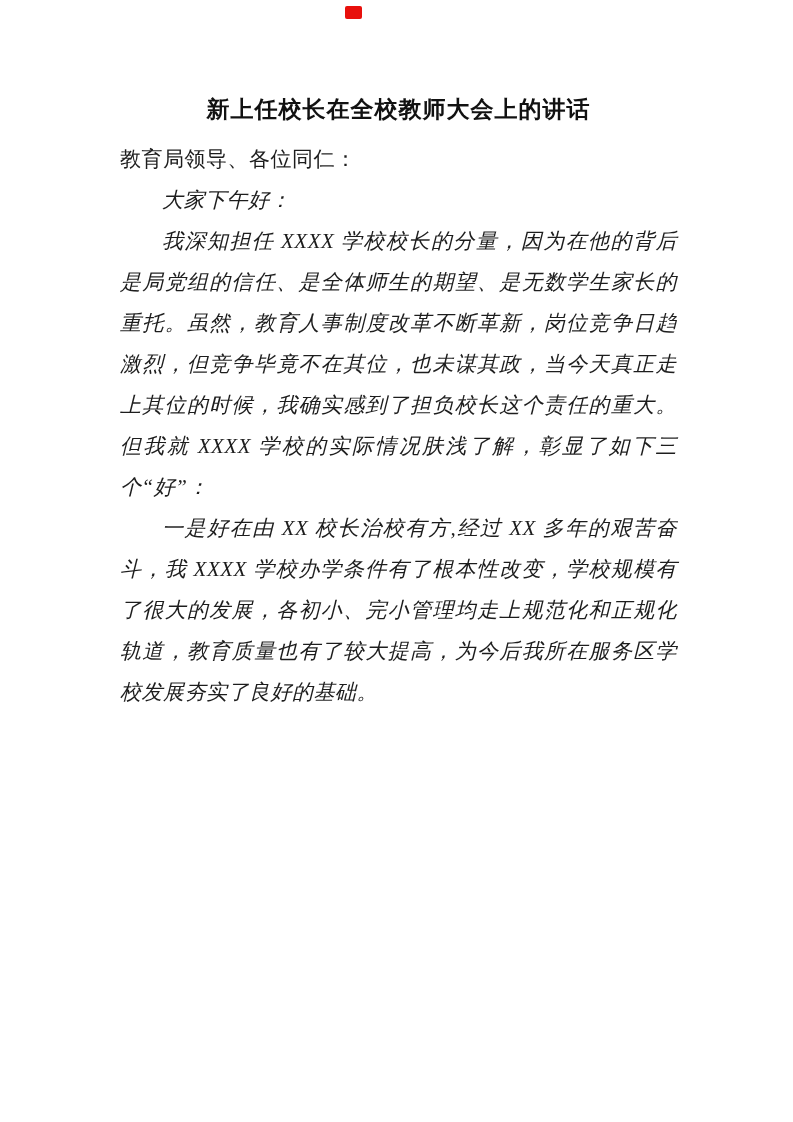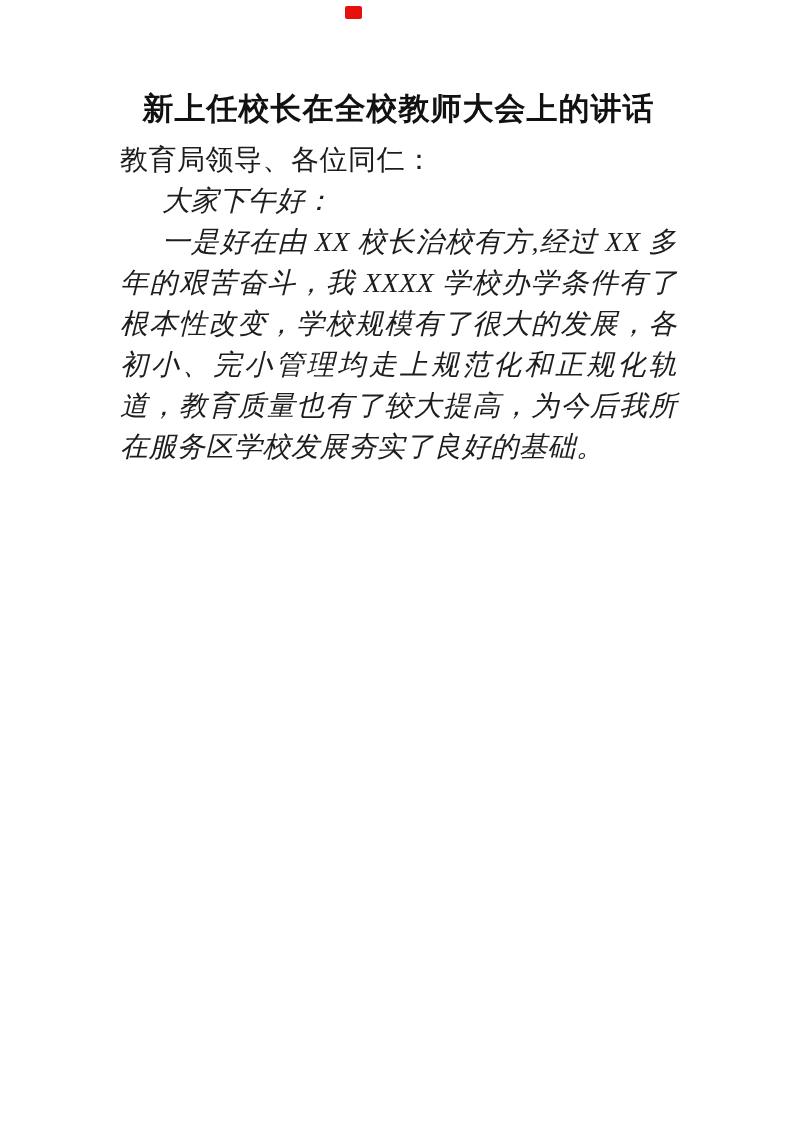--- a/index.html
+++ b/index.html
@@ -26,30 +26,30 @@
   }
   .content {
     position: absolute;
     left: 120px;
     top: 92px;
     width: 557px;
   }
   .doc-title {
     margin: 0 0 13px 0;
     font-family: "Liberation Sans", "DejaVu Sans", sans-serif;
-    font-size: 31px;
+    font-size: 23px;
     font-weight: 700;
     line-height: 34px;
     letter-spacing: 1px;
     text-align: center;
     color: #111111;
   }
   .para {
     margin: 0;
-    font-size: 28px;
+    font-size: 21px;
     line-height: 41px;
     letter-spacing: 0.5px;
     text-align: justify;
     color: #1d1d1d;
     word-break: break-all;
   }
   .para.indent {
     text-indent: 42px;
     font-style: italic;
   }
@@ -64,17 +64,18 @@
   <div class="content">
 
     <h1 class="doc-title">新上任校长在全校教师大会上的讲话</h1>
 
     <p class="para">教育局领导、各位同仁：</p>
 
     <p class="para indent">大家下午好：</p>
 
 
 
+    <p class="para indent">我深知担任 XXXX 学校校长的分量，因为在他的背后是局党组的信任、是全体师生的期望、是无数学生家长的重托。虽然，教育人事制度改革不断革新，岗位竞争日趋激烈，但竞争毕竟不在其位，也未谋其政，当今天真正走上其位的时候，我确实感到了担负校长这个责任的重大。但我就 XXXX 学校的实际情况肤浅了解，彰显了如下三个“好”：</p>
 
     <p class="para indent">一是好在由 XX 校长治校有方,经过 XX 多年的艰苦奋斗，我 XXXX 学校办学条件有了根本性改变，学校规模有了很大的发展，各初小、完小管理均走上规范化和正规化轨道，教育质量也有了较大提高，为今后我所在服务区学校发展夯实了良好的基础。</p>
 
   </div>
 </div>
 
 </body></html>

